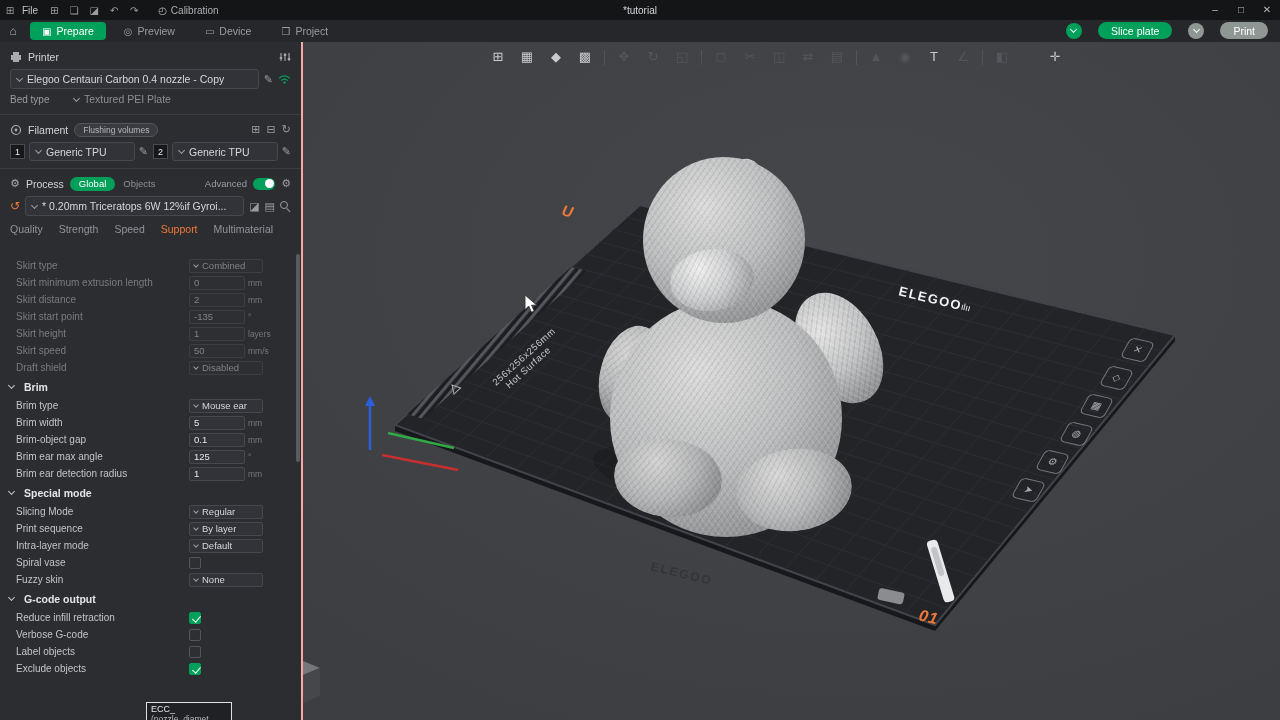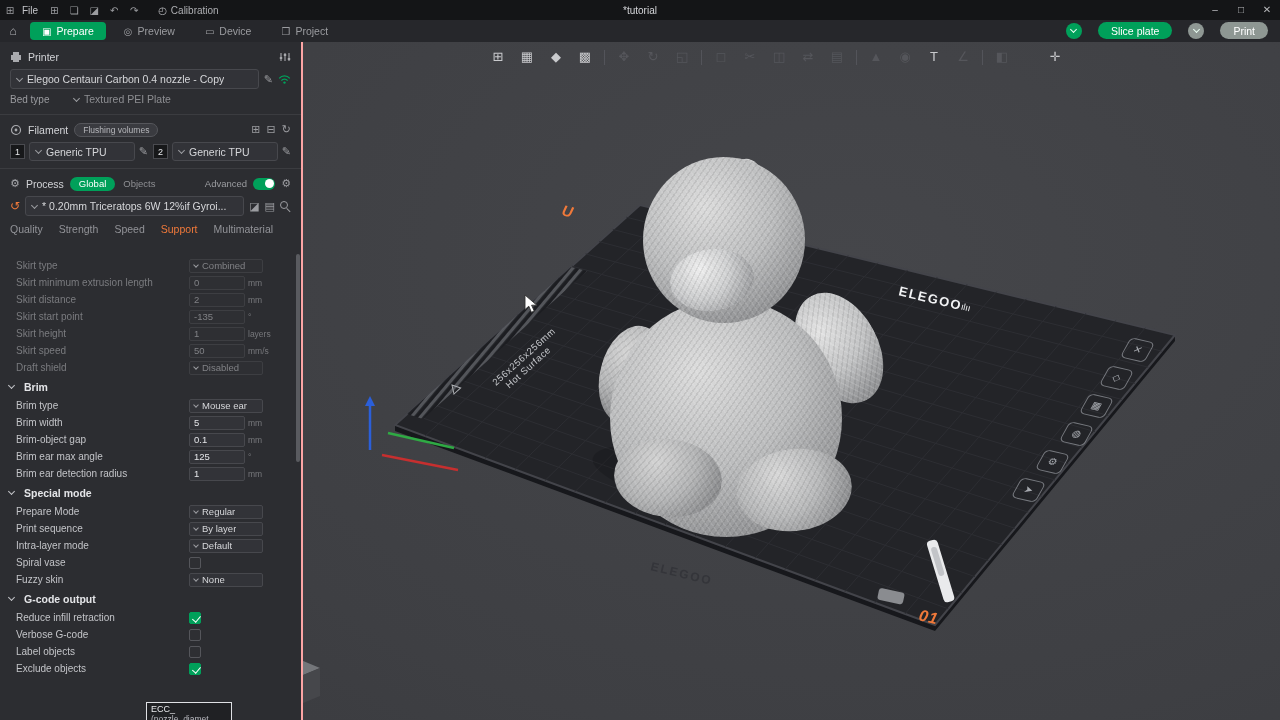--- a/index.html
+++ b/index.html
@@ -401,21 +401,21 @@
         <span class="set-ctrl">
           <input class="num" value="1" style="">
           <span class="unit">mm</span>
         </span>
       </div>
       <div class="set-head">
         <span class="chev head-chev"></span>
         <span class="head-lb">Special mode</span>
       </div>
       <div class="set-row">
-        <span class="set-lbl">Prepare Mode</span>
+        <span class="set-lbl">Slicing Mode</span>
         <span class="set-ctrl">
           <span class="select sm">
             <span class="chev"></span>
             <span class="sel-text">Regular</span>
           </span>
         </span>
       </div>
       <div class="set-row">
         <span class="set-lbl">Print sequence</span>
         <span class="set-ctrl">

